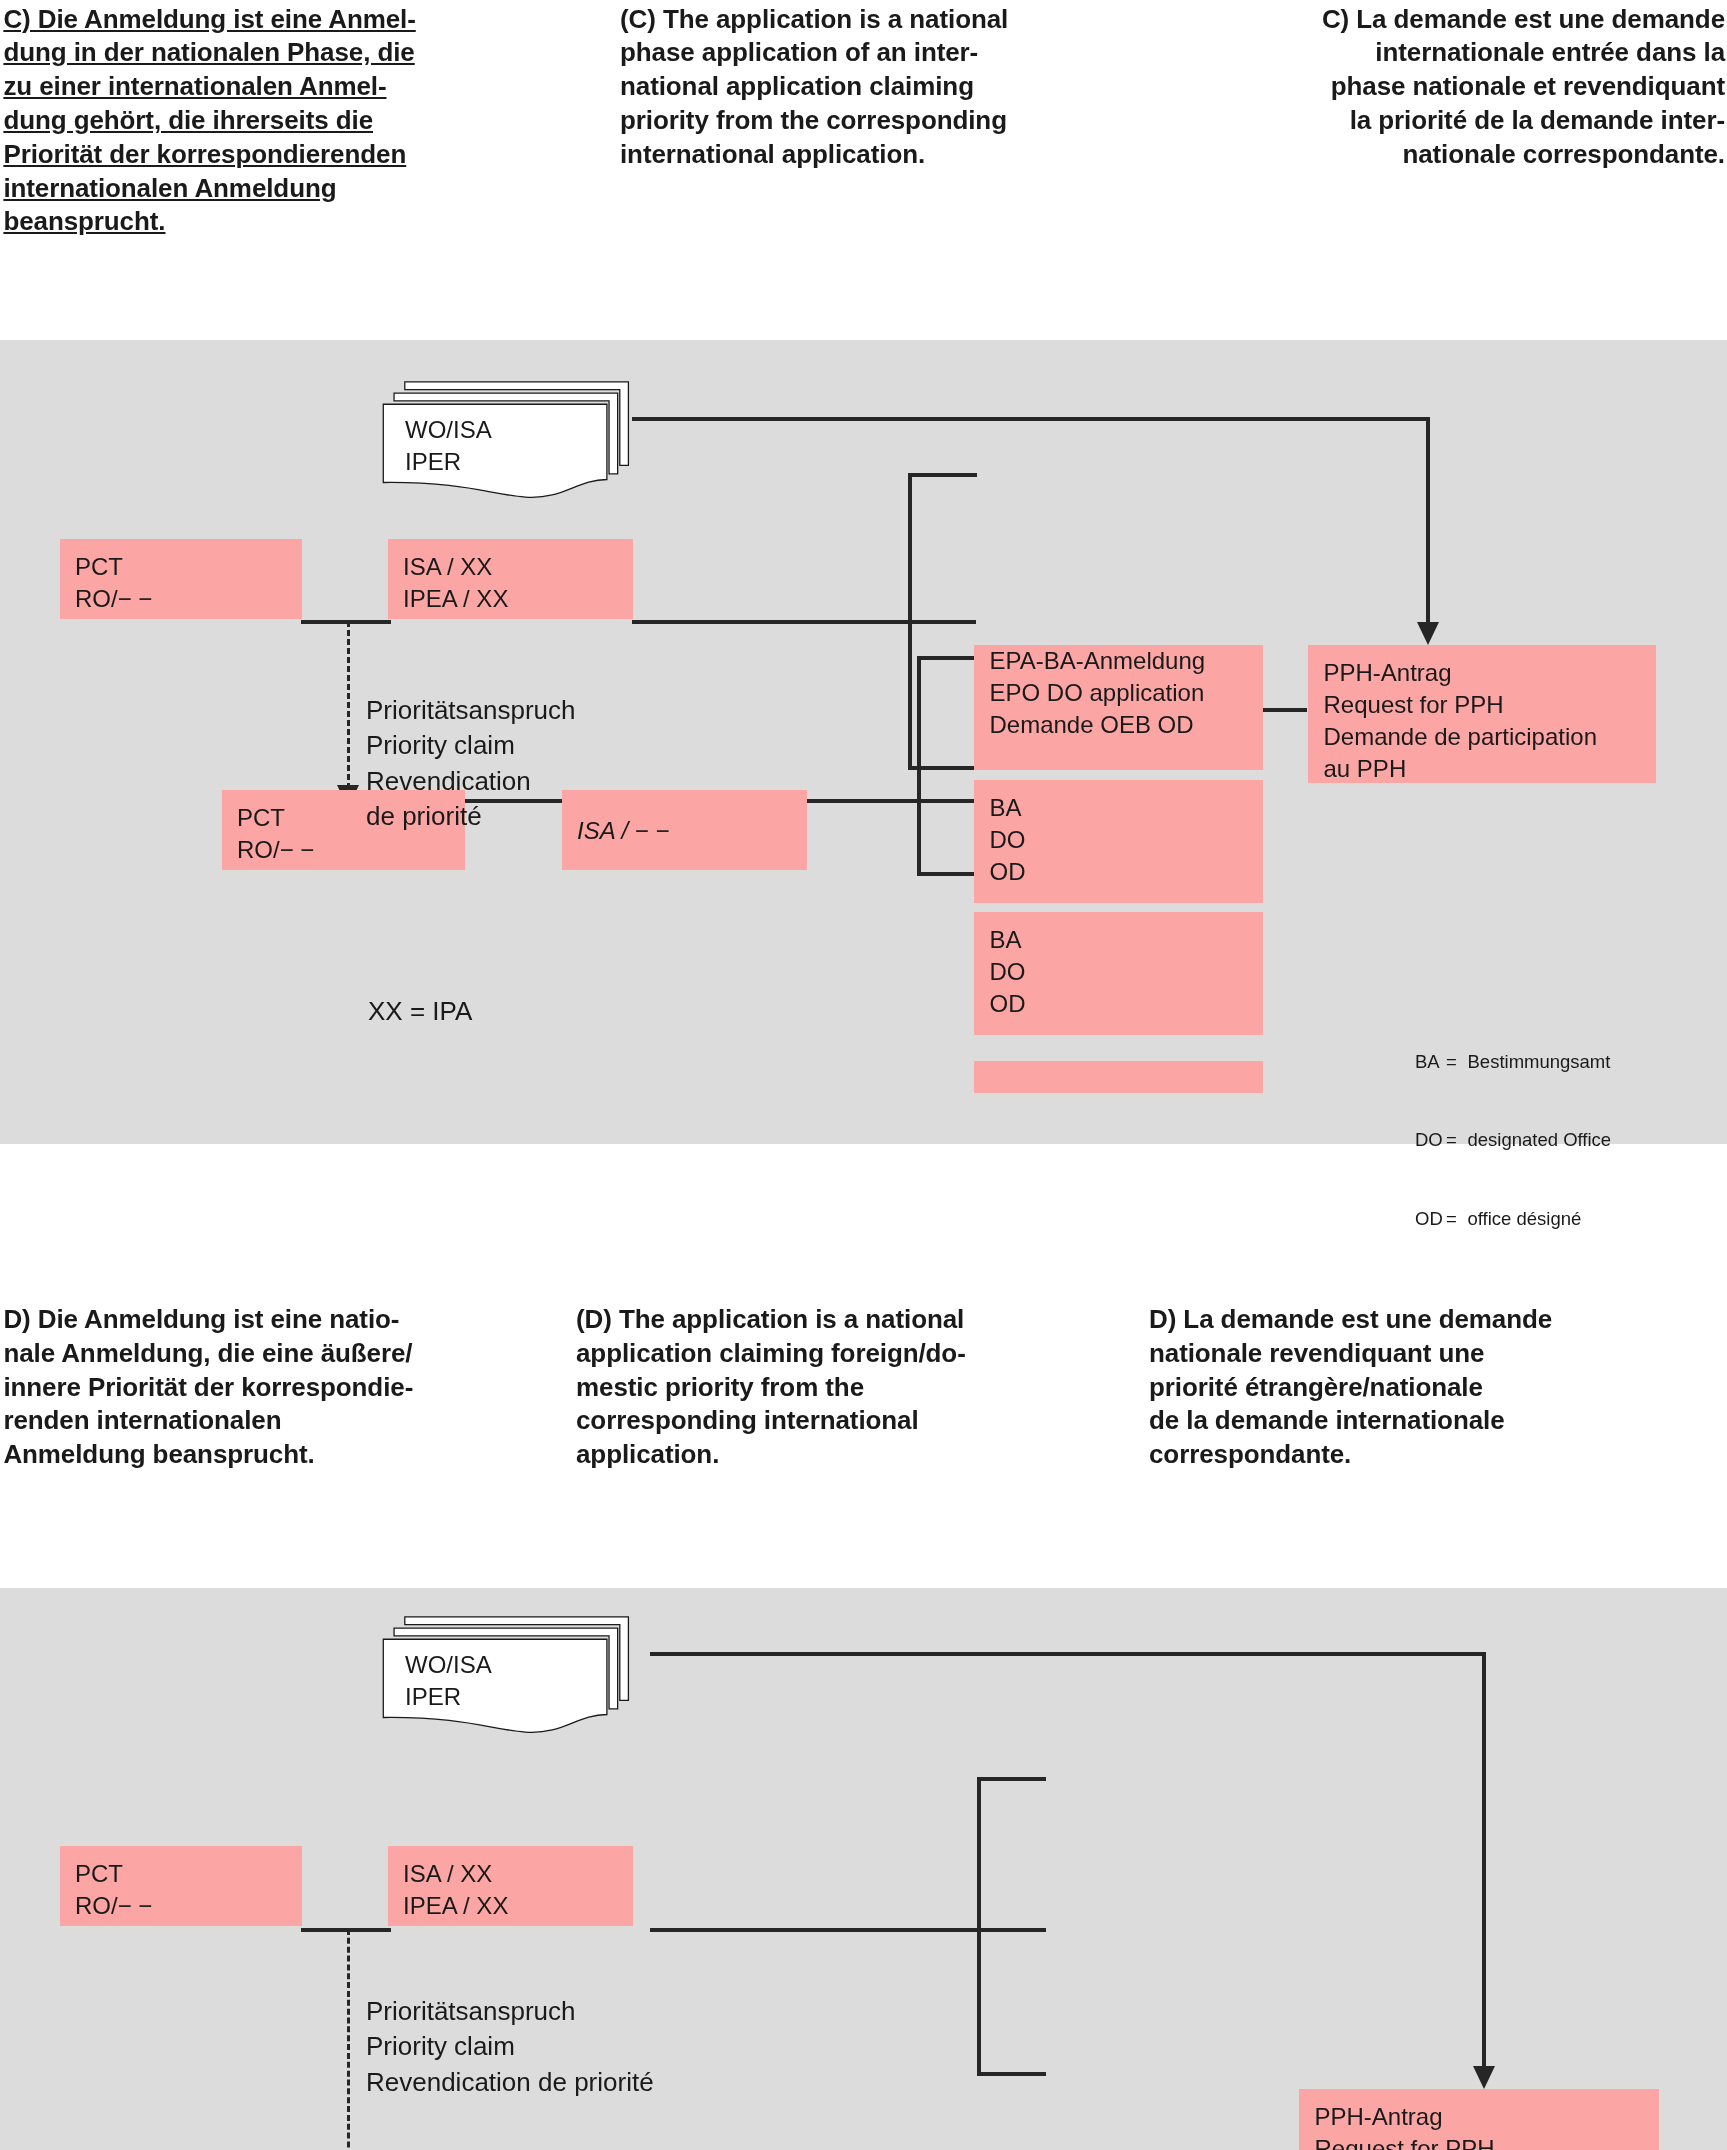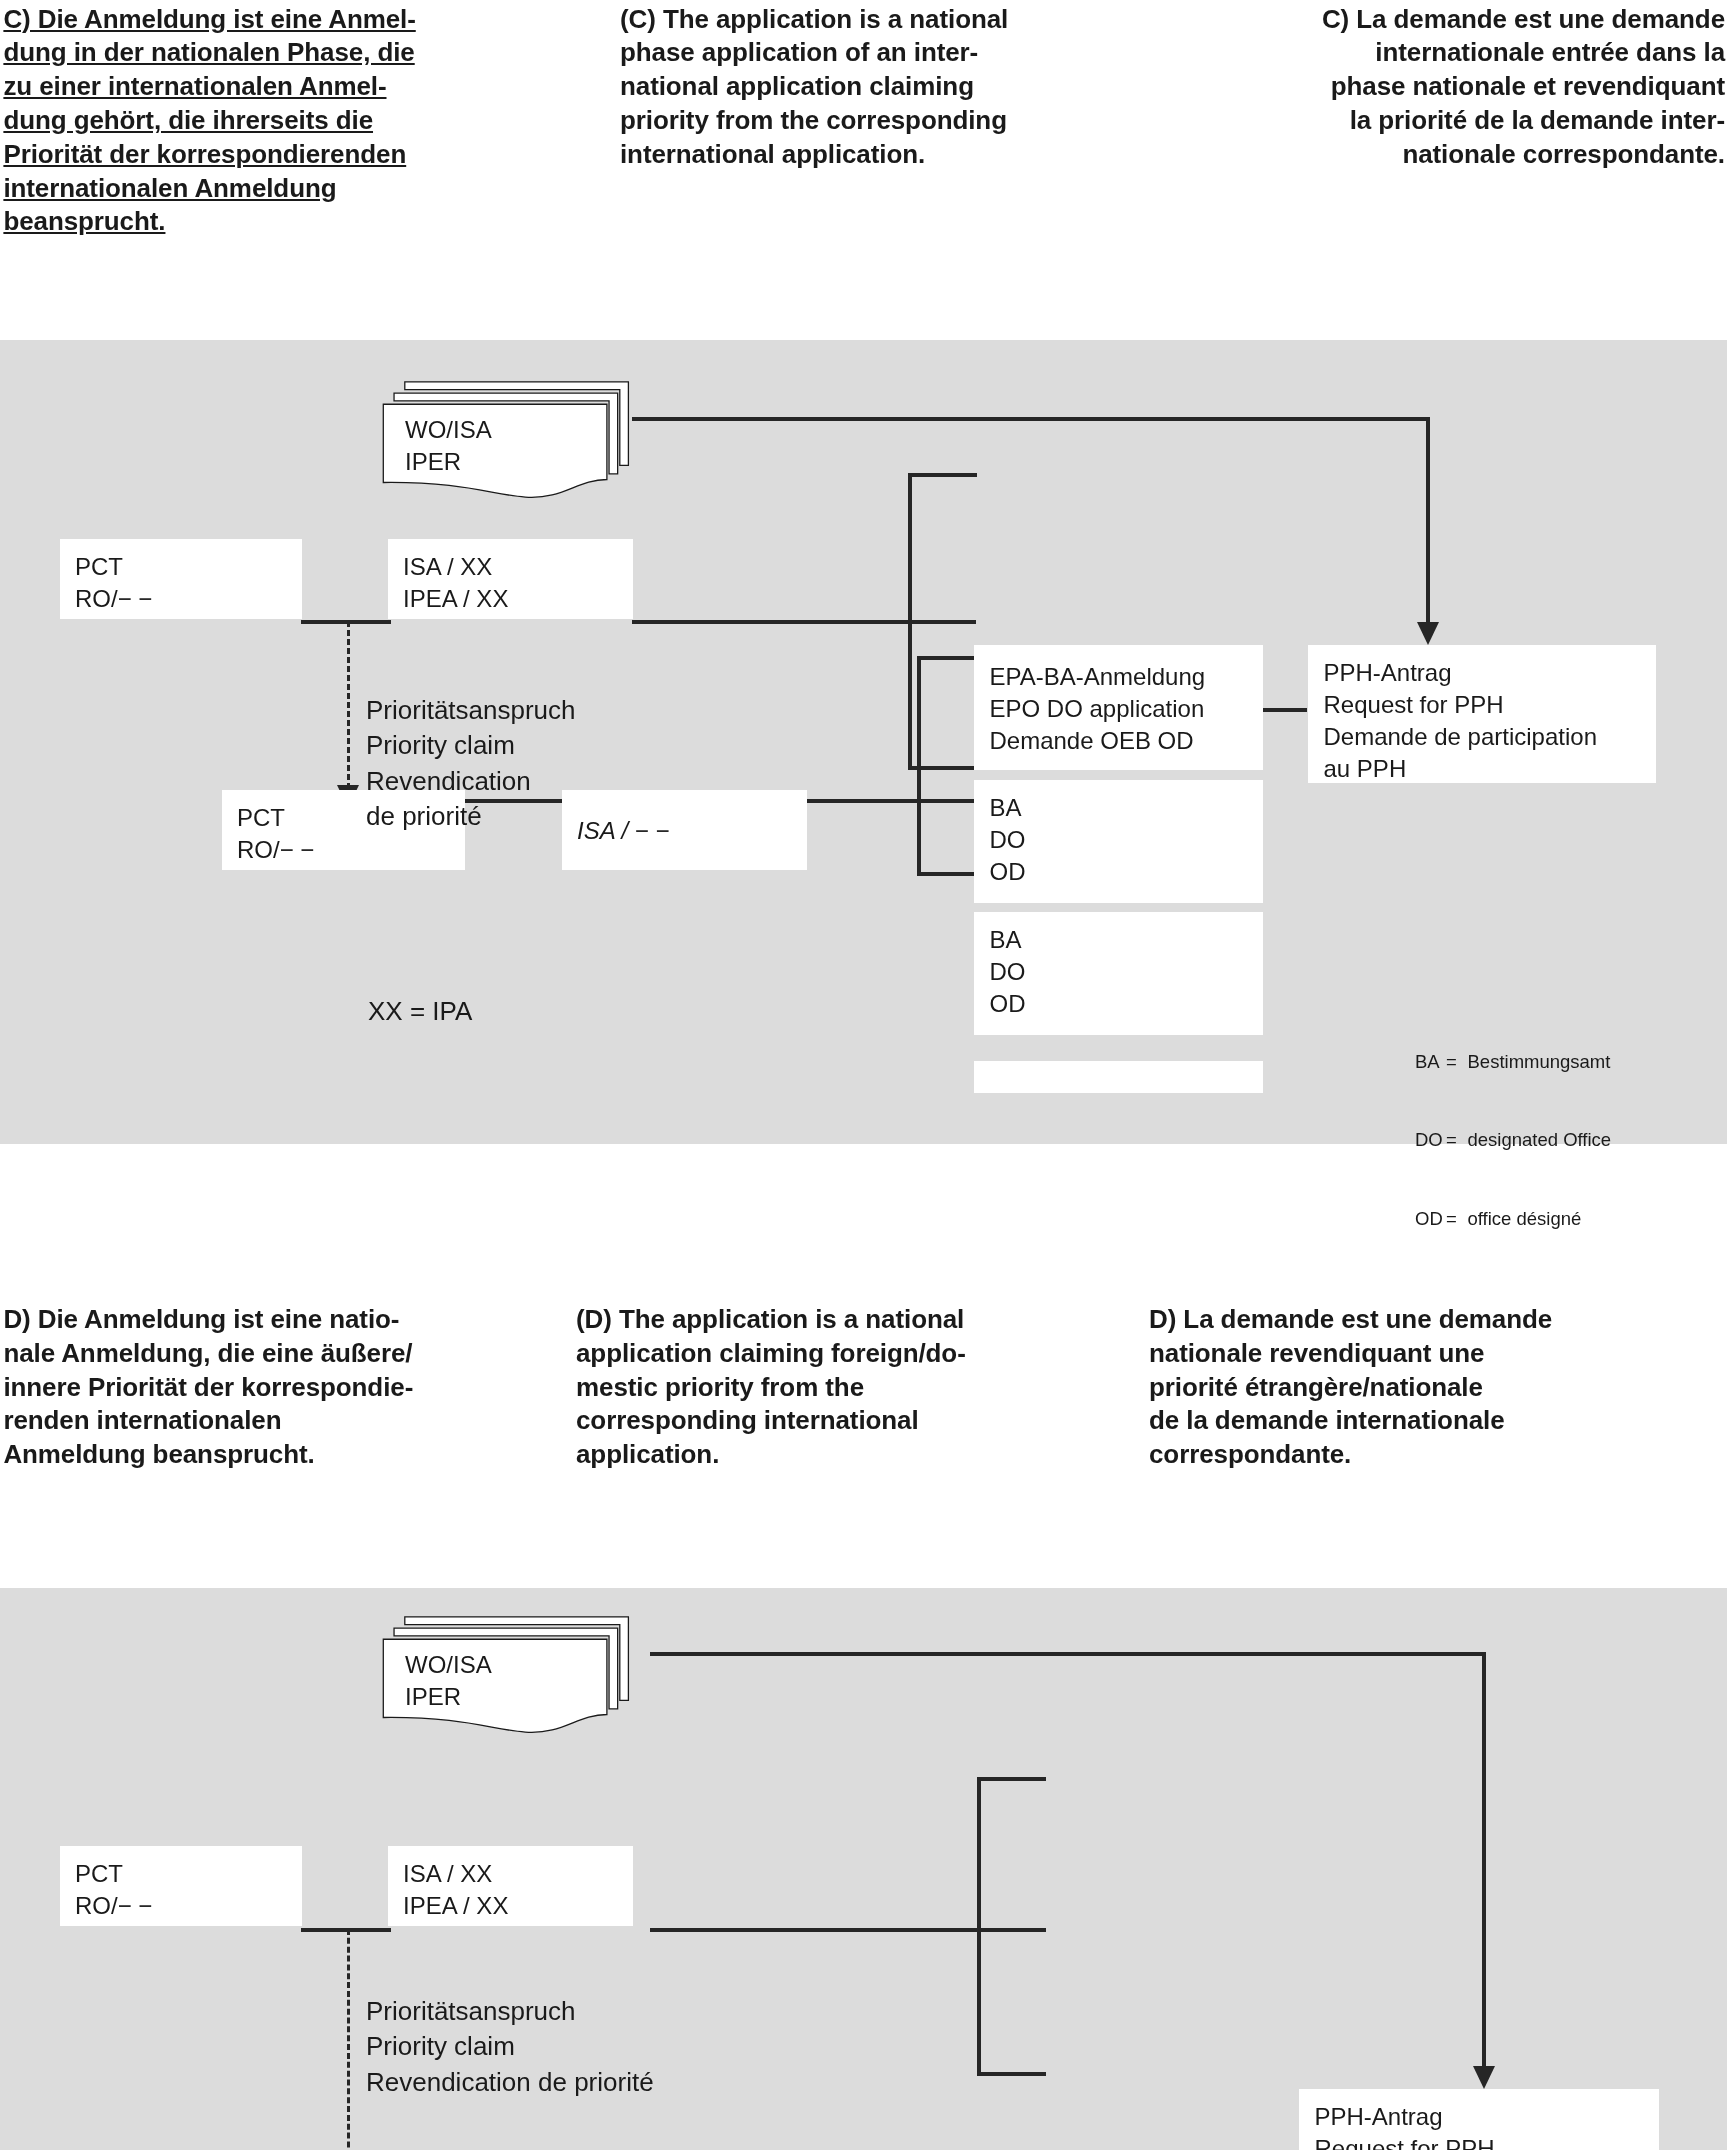--- a/index.html
+++ b/index.html
@@ -24,21 +24,21 @@
 
   
   .panel {
     position:absolute;
     background:#dcdcdc;
   }
 
   
   .box {
     position:absolute;
-    background:#ffffff;
+    background:#fca5a5;
     box-sizing:border-box;
     padding:16px;
     z-index:4;
   }
   .box .lines {
     position:absolute;
     font-size:24px;
     line-height:1.33;
     white-space:pre-line;
     color:#1a1a1a;
@@ -169,21 +169,21 @@
 RO/− −</div>
   </div>
 
   <div class="box" style="left:562px; top:450px; width:245px; height:80px;">
     <div class="lines" style="left:15px; top:24.5px;font-style:italic;">ISA / − −</div>
   </div>
 
   <div class="box" style="left:974px; top:721px; width:289px; height:0px;"></div>
 
   <div class="box" style="left:974px; top:305px; width:289px; height:125px;">
-    <div class="lines" style="left:15.5px; top:16px;">EPA-BA-Anmeldung
+    <div class="lines" style="left:15.5px; top:0;">EPA-BA-Anmeldung
 EPO DO application
 Demande OEB OD</div>
   </div>
 
   <div class="box" style="left:974px; top:440px; width:289px; height:123px;">
     <div class="lines" style="left:15.5px; top:12px;">BA
 DO
 OD</div>
   </div>
 

